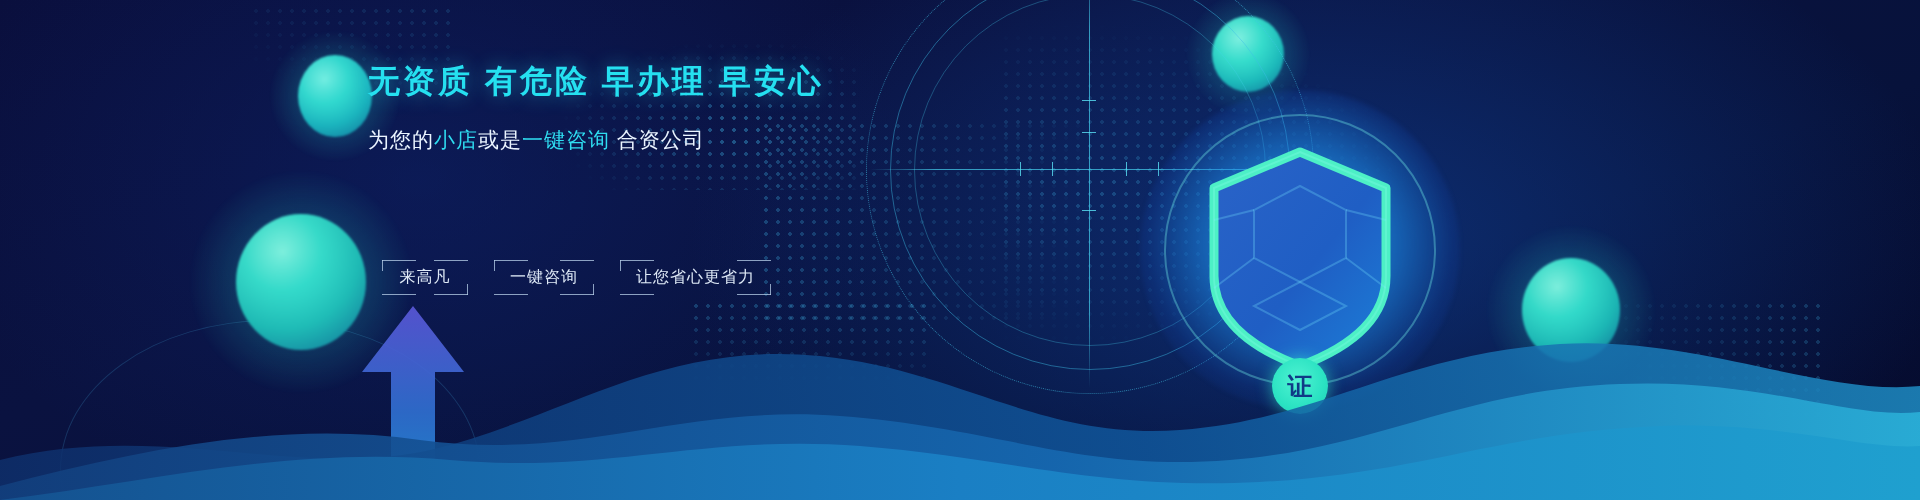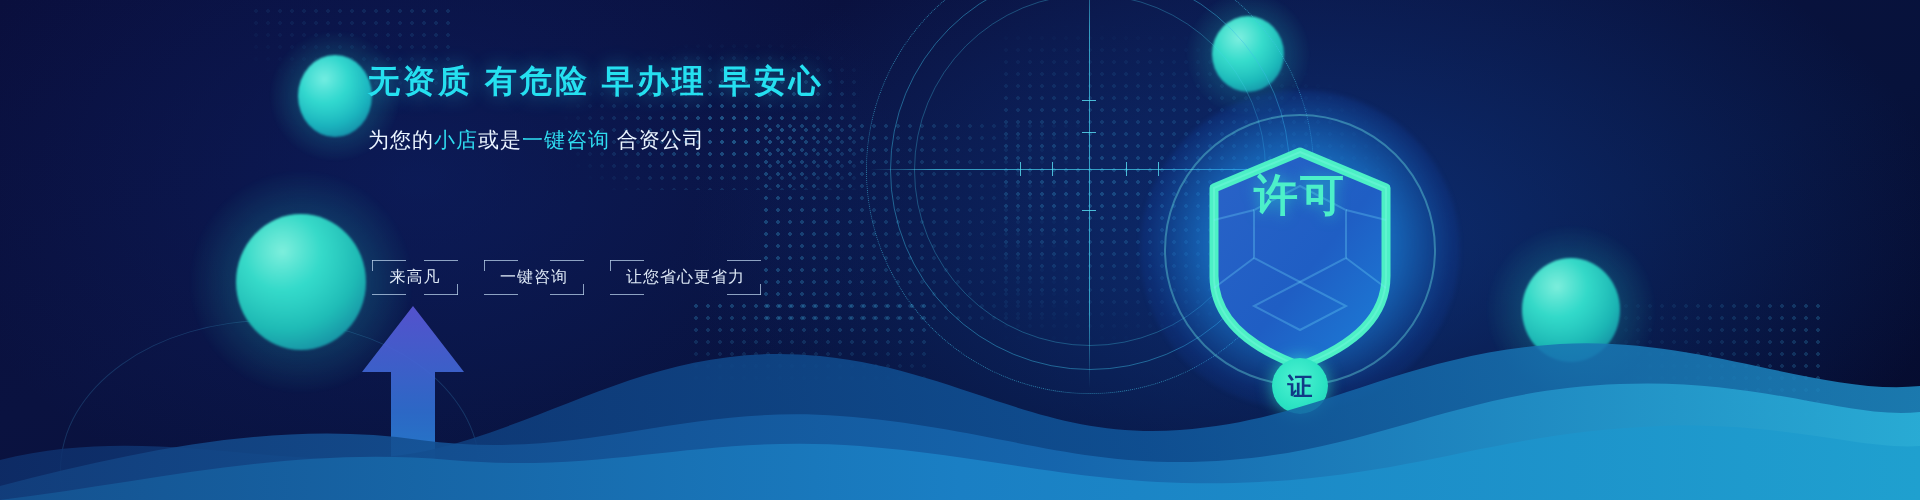--- a/index.html
+++ b/index.html
@@ -95,21 +95,21 @@
        letter-spacing:1px; white-space:nowrap;
        text-shadow:0 0 22px rgba(40,230,195,.45); }
   .h1 .gap{ display:inline-block; width:26px; }
   .h2{ margin-top:12px; font-size:32px; font-weight:bold; color:#25e0f0; line-height:1.12;
        letter-spacing:3px; white-space:nowrap;
        text-shadow:0 0 20px rgba(35,215,245,.45); }
   .sub{ margin-top:26px; font-size:21px; color:#eaf4ff; letter-spacing:1px; white-space:nowrap; }
   .sub .hl{ color:#2fdcf0; }
 
   
-  .tags{ position:absolute; left:372px; top:260px; display:flex; gap:26px; z-index:7; }
+  .tags{ position:absolute; left:382px; top:260px; display:flex; gap:26px; z-index:7; }
   .tag{ position:relative; min-width:86px; padding:7px 16px; text-align:center;
         color:#dfeaf7; font-size:16px; letter-spacing:1px; white-space:nowrap; }
   .tag::before,.tag::after{ content:""; position:absolute; width:34px; height:1px;
         background:rgba(185,210,235,.75); }
   .tag::before{ left:0; top:0; box-shadow:0 0 0 0 transparent; }
   .tag::after{ right:0; bottom:0; }
   .tag .c-tr,.tag .c-bl{ position:absolute; width:34px; height:1px; background:rgba(185,210,235,.75); }
   .tag .c-tr{ right:0; top:0; }
   .tag .c-bl{ left:0; bottom:0; }
   .tag .v-tl,.tag .v-br{ position:absolute; width:1px; height:11px; background:rgba(185,210,235,.75); }
@@ -172,21 +172,20 @@
       </defs>
       <path d="M160 62 L246 98 L246 186 Q246 244 160 276 Q74 244 74 186 L74 98 Z" fill="url(#shieldFill)" stroke="#4df0c6" stroke-width="9" stroke-linejoin="round"></path>
       <g stroke="rgba(120,230,255,.28)" stroke-width="2" fill="none">
         <path d="M160 96 L206 120 L206 168 L160 192 L114 168 L114 120 Z"></path>
         <path d="M160 192 L206 216 L160 240 L114 216 Z"></path>
         <path d="M74 130 L114 120 M246 130 L206 120 M74 198 L114 168 M246 198 L206 168"></path>
       </g>
       <path d="M160 62 L246 98 L246 186 Q246 244 160 276 Q74 244 74 186 L74 98 Z" fill="none" stroke="rgba(150,255,240,.25)" stroke-width="2" transform="translate(0,0) scale(1)"></path>
     </svg>
     <div class="shield-label">
-      <div>许可</div>
     </div>
     <div class="cert-char">证</div>
   </div>
 
   <svg class="arrow" viewBox="0 0 122 200">
     <defs>
       <linearGradient id="arrGrad" x1="0" y1="0" x2="0" y2="1">
         <stop offset="0%" stop-color="#5a57d8"></stop>
         <stop offset="55%" stop-color="#2f6fd0"></stop>
         <stop offset="100%" stop-color="#1f8fd6"></stop>

